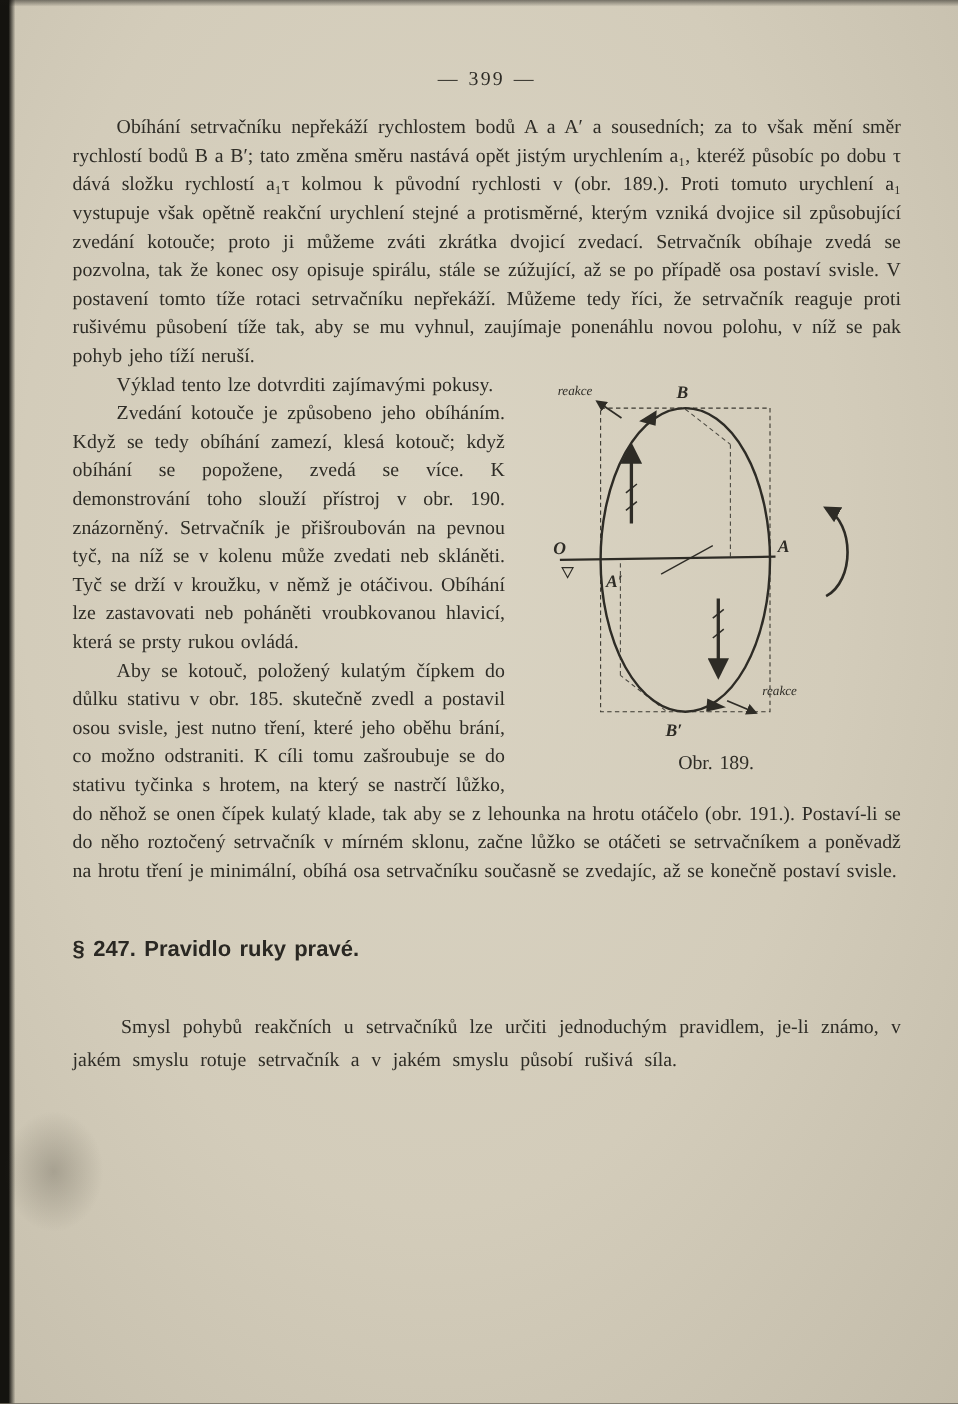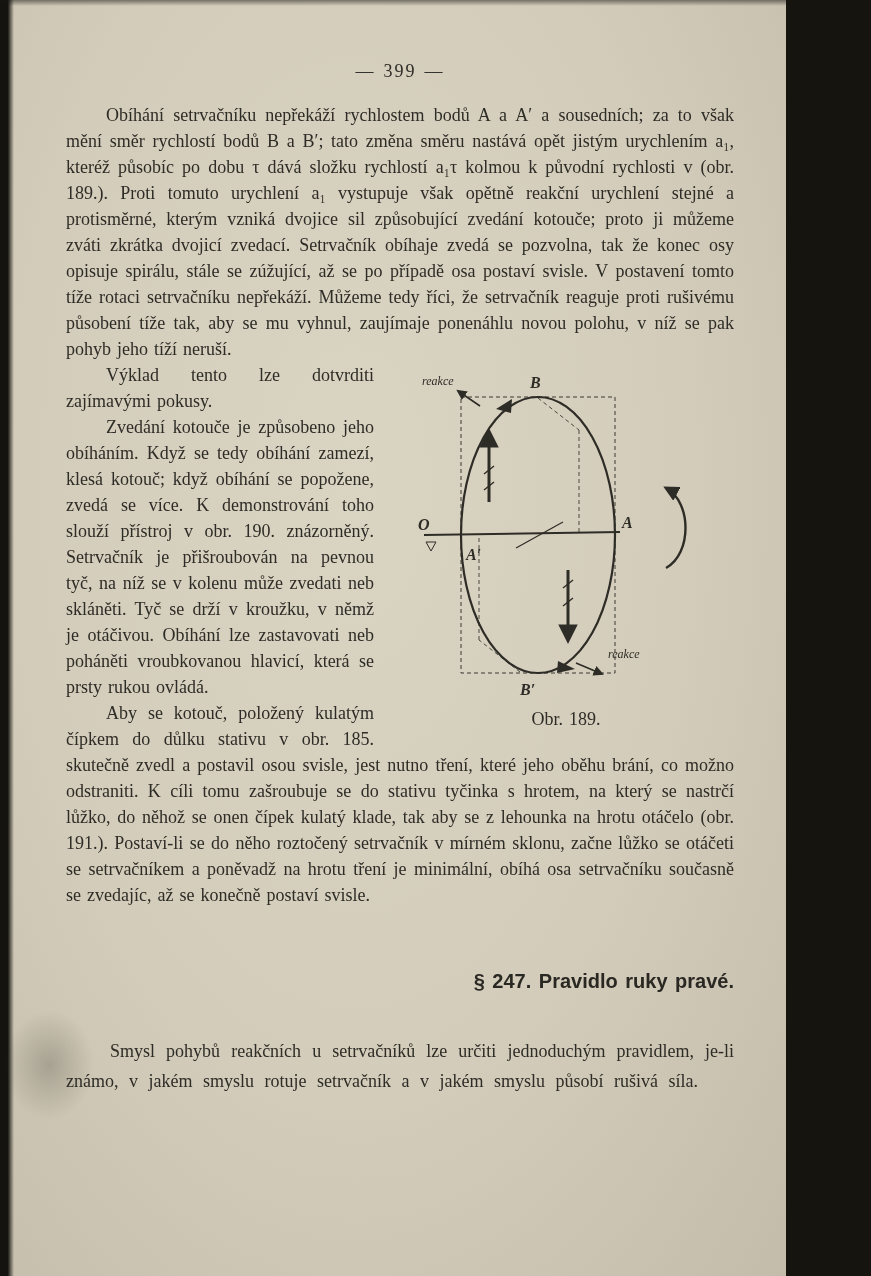--- a/index.html
+++ b/index.html
@@ -4,21 +4,21 @@
 <style>
   html, body { margin: 0; padding: 0; }
   body {
     width: 871px; height: 1276px;
     background: #15140f;
     font-family: "Liberation Serif", serif;
     overflow: hidden;
   }
   .scan {
     position: relative;
-    width: 786px; height: 1276px;
+    width: 871px; height: 1276px;
     background: radial-gradient(ellipse at 45% 38%, #dad4c3 0%, #d3ccba 55%, #c3bcaa 100%);
     overflow: hidden;
   }
   .edge-left {
     position: absolute; left: 0; top: 0;
     width: 14px; height: 100%;
     background: linear-gradient(to right, #14130f 55%, rgba(20,19,15,0) 100%);
   }
   .edge-top {
     position: absolute; left: 0; top: 0;
@@ -51,26 +51,26 @@
   .figure-float {
     float: right;
     width: 336px;
     margin: 8px 0 4px 24px;
     text-align: center;
   }
   .figure-float svg { display: block; margin: 0 auto; }
   .caption { margin-top: 4px; font-size: 18px; }
   .section-heading {
     clear: both;
-    text-align: right;
+    text-align: left;
     font-family: "Liberation Sans", sans-serif;
     font-weight: bold;
     font-size: 20px;
     color: #2a2823;
-    margin: 60px 0 42px 0;
+    margin: 46px 0 42px 0;
     word-spacing: 2px;
   }
   p.closing {
     margin: 0;
     text-align: justify;
     text-indent: 44px;
     font-size: 18px;
     line-height: 30px;
     word-spacing: 6px;
   }

